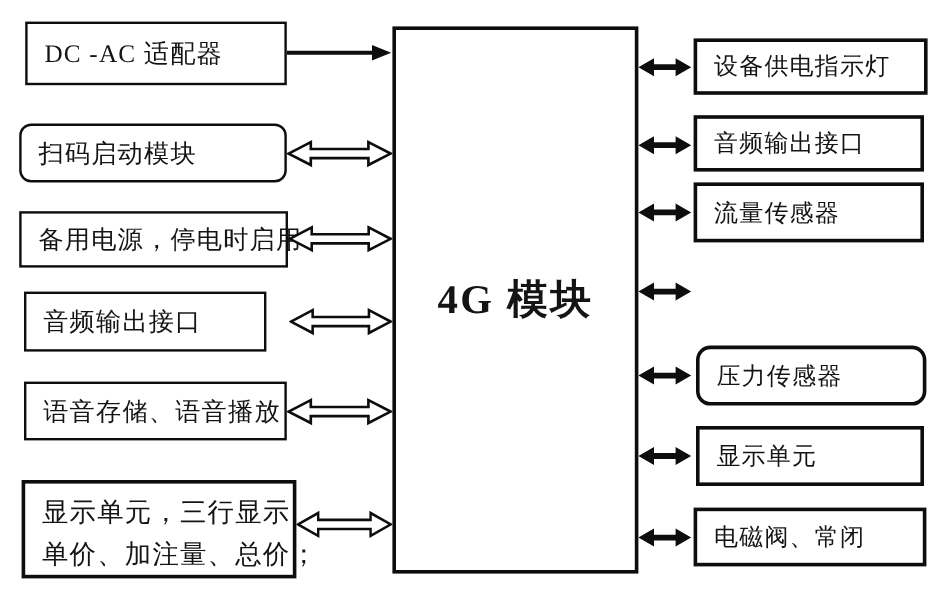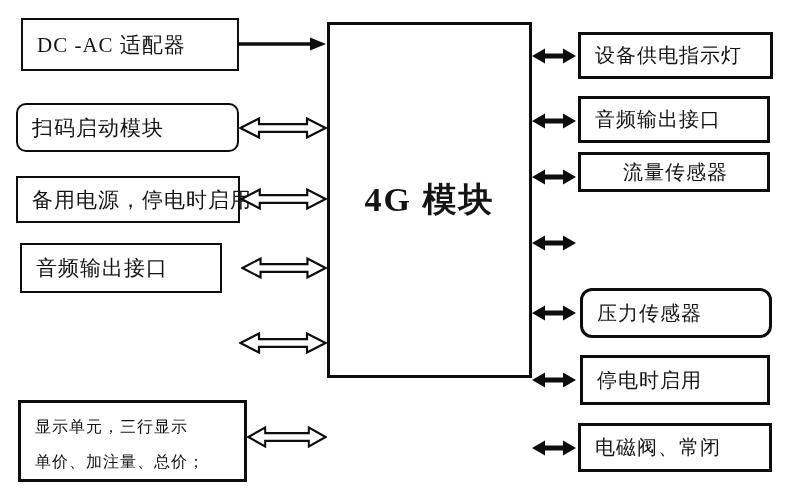--- a/index.html
+++ b/index.html
@@ -60,51 +60,54 @@
   </div>
 
   <div class="box" style="left:16px; top:176px; width:224px; height:47px;">
     <span class="pad">备用电源，停电时启用</span>
   </div>
 
   <div class="box" style="left:20px; top:243px; width:202px; height:50px;">
     <span class="pad">音频输出接口</span>
   </div>
 
+  <div class="box" style="left:20px; top:318px; width:219px; height:49px;">
+    <span class="pad">语音存储、语音播放</span>
+  </div>
 
-  <div class="box thick" style="left:18px; top:400px; width:229px; height:82px; font-size:16px;">
+  <div class="box thick" style="left:18px; top:400px; width:229px; height:82px; font-size:22px;">
     <span class="pad multiline">
       <span style="display:block;">显示单元，三行显示</span>
       <span style="display:block;">单价、加注量、总价；</span>
     </span>
   </div>
 
-  <div class="center-box" style="left:327px; top:22px; width:205px; height:356px;">
+  <div class="center-box" style="left:327px; top:22px; width:205px; height:456px;">
     <span>4G 模块</span>
   </div>
 
   <div class="box rightside" style="left:578px; top:32px; width:195px; height:47px;">
     <span class="pad">设备供电指示灯</span>
   </div>
 
   <div class="box rightside" style="left:578px; top:96px; width:192px; height:47px;">
     <span class="pad">音频输出接口</span>
   </div>
 
-  <div class="box rightside" style="left:578px; top:152px; width:192px; height:40px;padding-left:28px;">
+  <div class="box rightside" style="left:578px; top:152px; width:192px; height:50px;">
     <span class="pad">流量传感器</span>
   </div>
 
 
   <div class="box rightside" style="left:580px; top:288px; width:192px; height:50px;border-radius:12px;">
     <span class="pad">压力传感器</span>
   </div>
 
   <div class="box rightside" style="left:580px; top:355px; width:190px; height:50px;">
-    <span class="pad">停电时启用</span>
+    <span class="pad">显示单元</span>
   </div>
 
   <div class="box rightside" style="left:578px; top:423px; width:194px; height:49px;">
     <span class="pad">电磁阀、常闭</span>
   </div>
 
   <span class="arrow" style="left:239px; top:36px; width:88px; height:16px;">
     <svg viewBox="0 0 88 16" preserveAspectRatio="none">
       <line x1="0" y1="8" x2="74" y2="8" stroke="#0d0d0d" stroke-width="3.4"></line>
       <polygon points="71,1.5 87,8 71,14.5" fill="#0d0d0d"></polygon>

